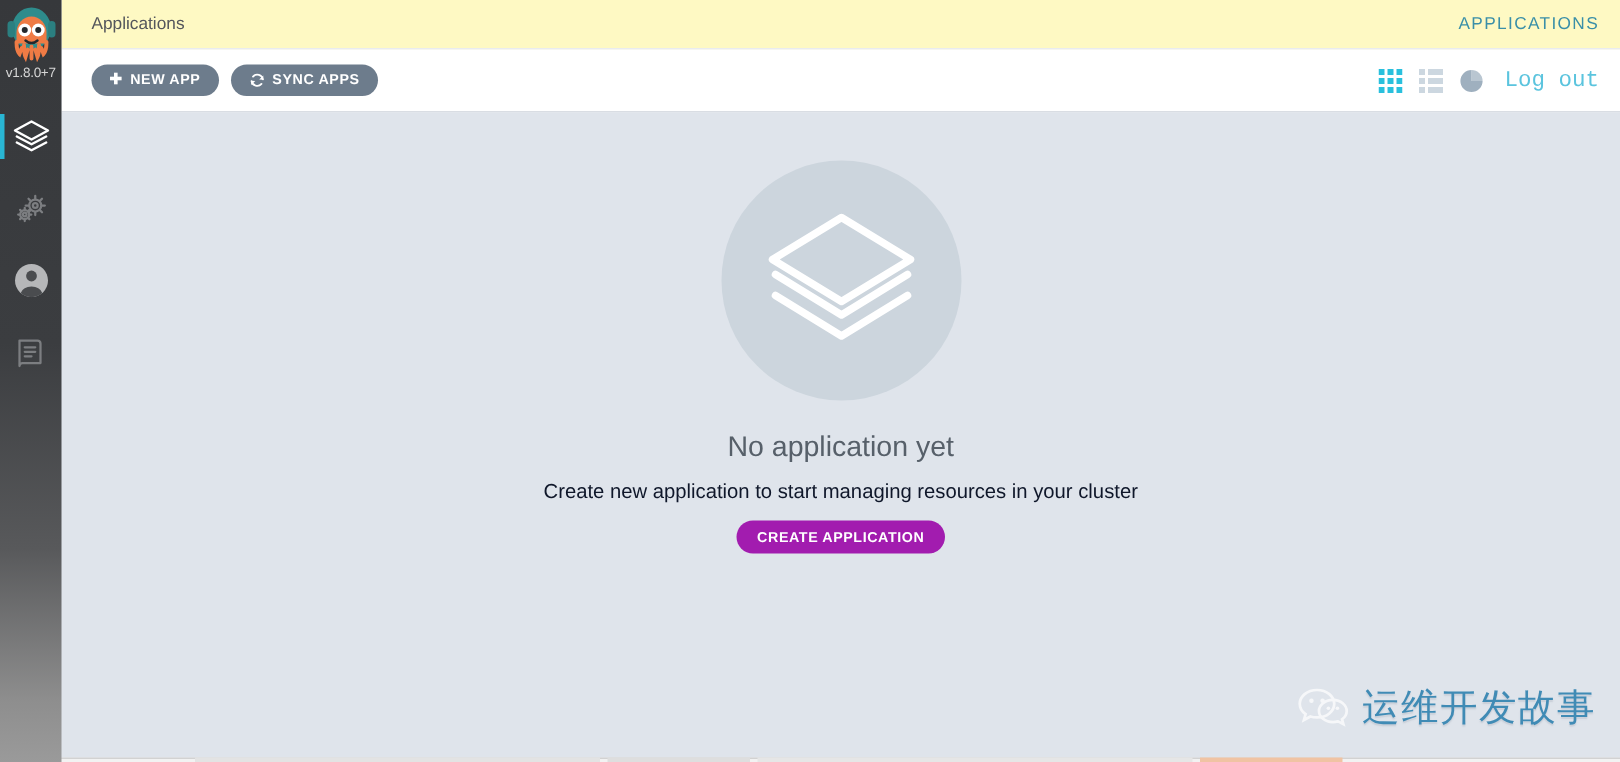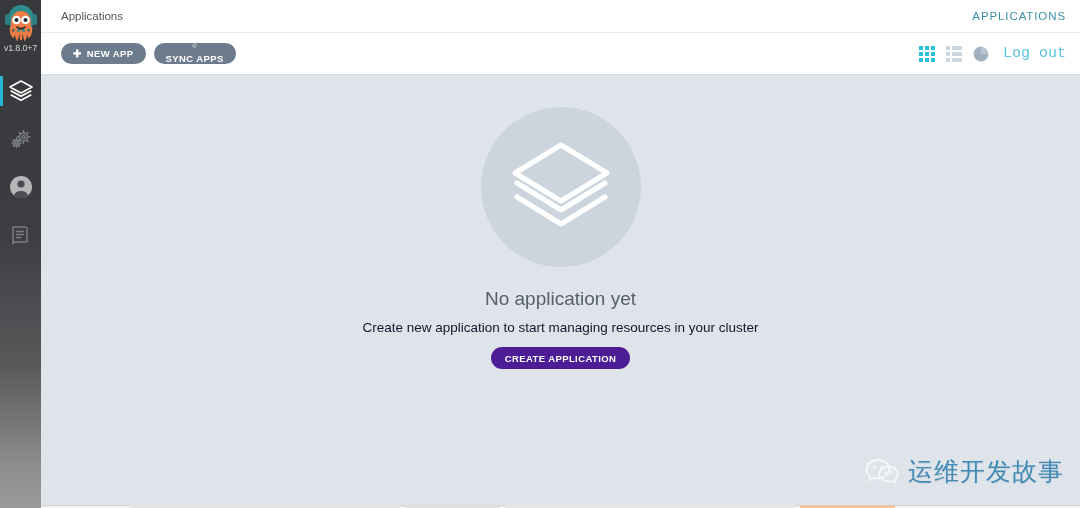--- a/index.html
+++ b/index.html
@@ -34,42 +34,42 @@
     position:absolute; left:0; top:9px; width:3px; height:30px;
     background:#29b6d4; border-radius:0; display:none;
   }
   .nav-item.active .bar { display:block; }
   .nav-icon { display:block; }
 
   
   .pane { flex:1; display:flex; flex-direction:column; height:508px; min-width:0; }
 
   .topbar {
-    height:33px; background:#ffffff; border-bottom:1px solid #e9ecef;
+    height:33px; background:#fef9c3; border-bottom:1px solid #e9ecef;
     display:flex; align-items:center; padding:0 14px 0 20px; flex:0 0 33px;
   }
   .breadcrumb { font-size:11.5px; color:#54565c; }
   .topbar-spacer { flex:1; }
   .section-label {
     font-size:11.5px; color:#3a8fa8; letter-spacing:0.9px; font-weight:400;
   }
 
   .toolbar {
     height:42px; background:#ffffff; border-bottom:1px solid #d9dde3;
     display:flex; align-items:center; padding:0 14px 0 20px; flex:0 0 42px;
   }
   .btn {
     height:21px; padding:0 12px; border:none; border-radius:11px;
     background:#6d7c8c; color:#ffffff;
     font-family:"Liberation Sans", sans-serif;
     font-size:9.5px; font-weight:bold; letter-spacing:0.4px;
     display:inline-flex; align-items:center; gap:5px; cursor:pointer;
     white-space:nowrap;
   }
-  .btn + .btn { margin-left:8px;flex-direction:column; }
+  .btn + .btn { margin-left:8px; }
   .btn .glyph { font-size:10px; line-height:1; display:inline-block; }
   .toolbar-spacer { flex:1; }
   .view-toggles { display:flex; align-items:center; gap:11px; margin-right:14px; }
   .view-toggle { display:flex; cursor:pointer; }
   .logout {
     font-size:15px; color:#5bc4de; text-decoration:none; cursor:pointer;font-family:Liberation Mono, monospace;
   }
 
   
   .content {
@@ -82,21 +82,21 @@
     background:#ccd5dd; display:flex; align-items:center; justify-content:center;
   }
   .empty-title {
     margin-top:21px; font-size:19px; color:#57606a; font-weight:400;
   }
   .empty-sub {
     margin-top:10px; font-size:13.5px; color:#0f172a; font-weight:400;
   }
   .empty-cta {
     margin-top:12px; height:22px; padding:4px 14px; border:none; border-radius:11px;
-    background:#4c1d95; color:#ffffff;
+    background:#a21caf; color:#ffffff;
     font-family:"Liberation Sans", sans-serif;
     font-size:9.5px; font-weight:bold; letter-spacing:0.4px; cursor:pointer;
   }
 
   
   .watermark {
     position:absolute; right:16px; bottom:20px;
     display:flex; align-items:center; gap:9px;
     pointer-events:none; opacity:0.72;
   }

